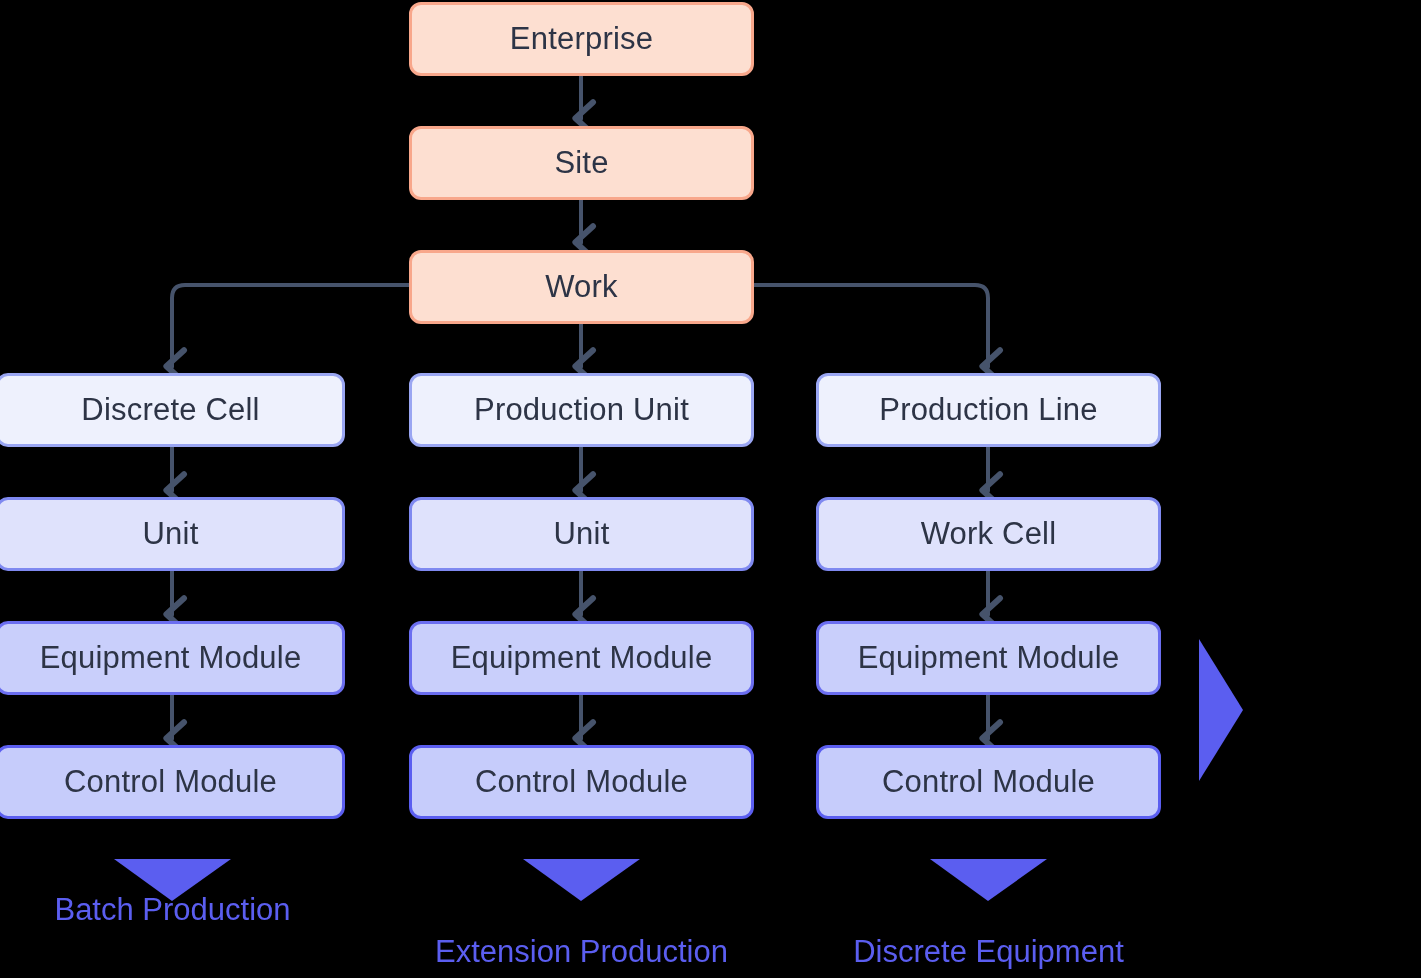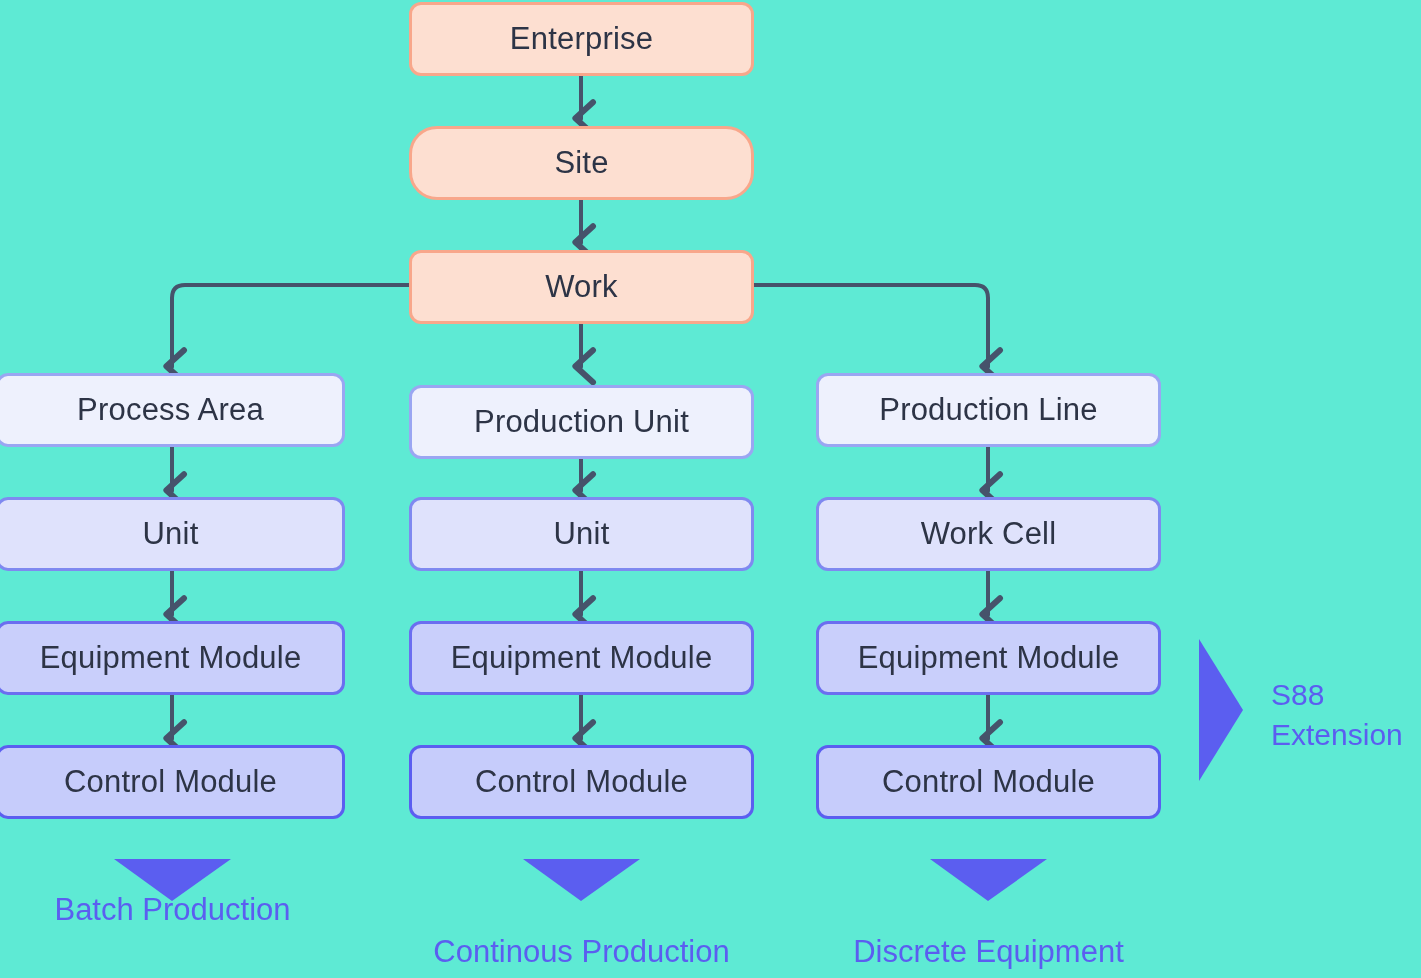--- a/index.html
+++ b/index.html
@@ -4,21 +4,21 @@
 <style>
   html, body {
     margin: 0;
     padding: 0;
     background: #4d6972;
   }
   #canvas {
     position: relative;
     width: 1421px;
     height: 978px;
-    background: #5eead4;
+    background: #000000;
     overflow: hidden;
     font-family: "Liberation Sans", sans-serif;
   }
   .node {
     position: absolute;
     box-sizing: border-box;
     border-radius: 12px;
     display: flex;
     align-items: center;
     justify-content: center;
@@ -101,41 +101,41 @@
       <path d="M523,859 L640,859 L581,901 Z"></path>
       <path d="M930,859 L1047,859 L988,901 Z"></path>
 
       <path d="M1199,639 L1243,710 L1199,781 Z"></path>
     </g>
   </svg>
 
   <div class="node node-orange" style="left:409px; top:2px; width:345px; height:74px;">
     <span>Enterprise</span>
   </div>
-  <div class="node node-orange" style="left:409px; top:126px; width:345px; height:74px;border-radius:28px;">
+  <div class="node node-orange" style="left:409px; top:126px; width:345px; height:74px;">
     <span>Site</span>
   </div>
   <div class="node node-orange" style="left:409px; top:250px; width:345px; height:74px;">
     <span>Work</span>
   </div>
 
   <div class="node tier1" style="left:-4px; top:373px; width:349px; height:74px;">
-    <span>Process Area</span>
+    <span>Discrete Cell</span>
   </div>
   <div class="node tier2" style="left:-4px; top:497px; width:349px; height:74px;">
     <span>Unit</span>
   </div>
   <div class="node tier3" style="left:-4px; top:621px; width:349px; height:74px;">
     <span>Equipment Module</span>
   </div>
   <div class="node tier4" style="left:-4px; top:745px; width:349px; height:74px;">
     <span>Control Module</span>
   </div>
 
-  <div class="node tier1" style="left:409px; top:373px; width:345px; height:74px;margin-top:12px;">
+  <div class="node tier1" style="left:409px; top:373px; width:345px; height:74px;">
     <span>Production Unit</span>
   </div>
   <div class="node tier2" style="left:409px; top:497px; width:345px; height:74px;">
     <span>Unit</span>
   </div>
   <div class="node tier3" style="left:409px; top:621px; width:345px; height:74px;">
     <span>Equipment Module</span>
   </div>
   <div class="node tier4" style="left:409px; top:745px; width:345px; height:74px;">
     <span>Control Module</span>
@@ -148,21 +148,17 @@
     <span>Production Line</span>
   </div>
   <div class="node tier3" style="left:816px; top:621px; width:345px; height:74px;">
     <span>Equipment Module</span>
   </div>
   <div class="node tier4" style="left:816px; top:745px; width:345px; height:74px;">
     <span>Control Module</span>
   </div>
 
   <div class="prod-label" style="left:0px; top:892px; width:345px;">Batch Production</div>
-  <div class="prod-label" style="left:409px; top:934px; width:345px;">Continous Production</div>
+  <div class="prod-label" style="left:409px; top:934px; width:345px;">Extension Production</div>
   <div class="prod-label" style="left:816px; top:934px; width:345px;">Discrete Equipment</div>
 
-  <div class="s88-label" style="left:1271px; top:675px;">
-    <div>S88</div>
-    <div>Extension</div>
-  </div>
 
 </div>
 
 </body></html>

